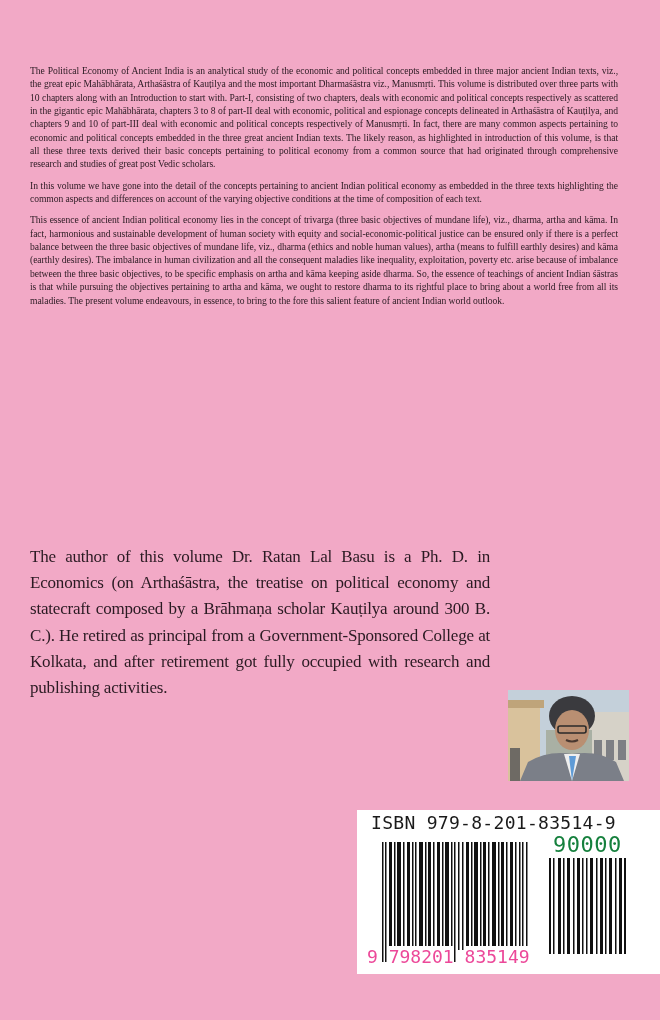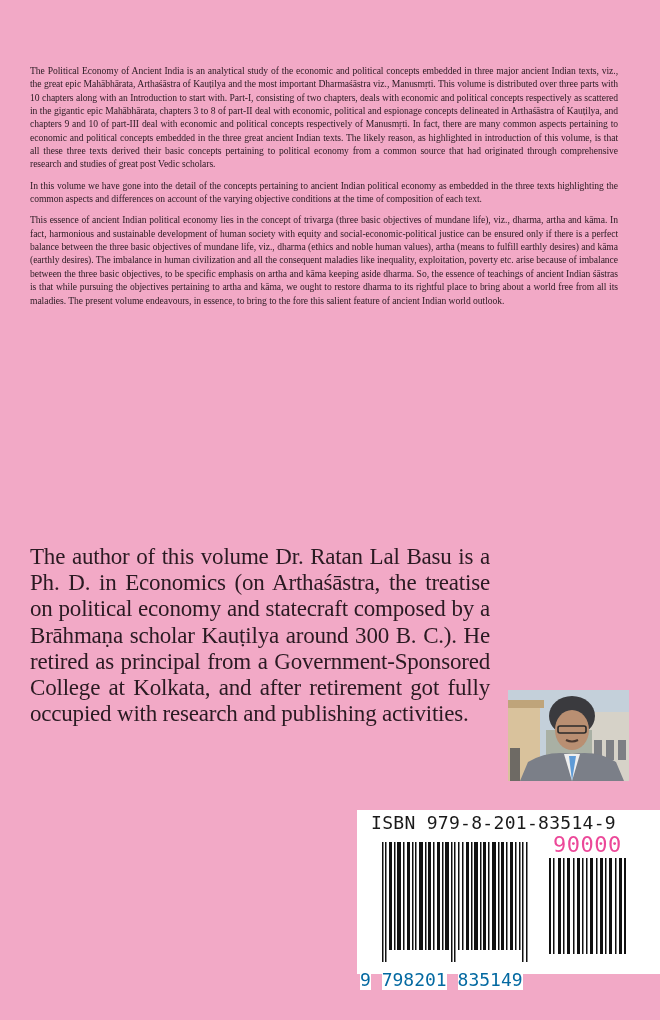--- a/index.html
+++ b/index.html
@@ -10,49 +10,49 @@
     font-family: "Liberation Serif", "DejaVu Serif", serif;
   }
   .blurb {
     position: absolute; left: 30px; top: 64px; width: 600px;
     font-size: 9.6px; line-height: 13.35px; text-align: justify;
     letter-spacing: -0.05px;
   }
   .blurb p { margin: 0 12px 8px 0; }
   .author {
     position: absolute; left: 30px; top: 544px; width: 460px;
-    font-size: 23px; line-height: 26.2px; text-align: justify;
+    font-size: 17px; line-height: 26.2px; text-align: justify;
     letter-spacing: -0.2px;
   }
   .author p { margin: 0; }
   .photo {
     position: absolute; left: 508px; top: 690px; width: 121px; height: 91px;
     overflow: hidden; background: #c9d3dc;
   }
   .photo svg { display: block; }
   .barcode-box {
     position: absolute; left: 357px; top: 810px; width: 312px; height: 164px;
     background: #ffffff;
   }
   .isbn-text {
     position: absolute; left: 14px; top: 2px;
     font-family: "DejaVu Sans Mono", "Liberation Mono", monospace;
     font-size: 18px; letter-spacing: 0.3px; color: #1a1a1a; white-space: nowrap;
   }
   .price-code {
     position: absolute; left: 196px; top: 22px;
     font-family: "DejaVu Sans Mono", "Liberation Mono", monospace;
-    font-size: 22px; color: #ec4899; letter-spacing: 0.5px;
+    font-size: 22px; color: #15803d; letter-spacing: 0.5px;
   }
   .bars-main { position: absolute; left: 25px; top: 32px; width: 150px; height: 120px; }
   .bars-addon { position: absolute; left: 192px; top: 48px; width: 78px; height: 96px; }
   .ean-digits {
-    position: absolute; left: 3px; top: 136px;
+    position: absolute; left: 10px; top: 136px;
     font-family: "DejaVu Sans Mono", "Liberation Mono", monospace;
-    font-size: 18px; color: #0369a1; background: transparent; white-space: nowrap; margin-top: 23px;
+    font-size: 18px; color: #ec4899; background: transparent; white-space: nowrap;
   }
   .ean-digits span { background: #fff; }
 </style>
 </head>
 <body>
 
 <div class="blurb">
   <p>The Political Economy of Ancient India is an analytical study of the economic and political concepts embedded in three major ancient Indian texts, viz., the great epic Mahābhārata, Arthaśāstra of Kauṭilya and the most important Dharmaśāstra viz., Manusmṛti. This volume is distributed over three parts with 10 chapters along with an Introduction to start with. Part-I, consisting of two chapters, deals with economic and political concepts respectively as scattered in the gigantic epic Mahābhārata, chapters 3 to 8 of part-II deal with economic, political and espionage concepts delineated in Arthaśāstra of  Kauṭilya, and chapters 9 and 10 of part-III deal with economic and political concepts respectively of Manusmṛti.  In fact, there are many common aspects pertaining to economic and political concepts embedded in the three great ancient Indian texts. The likely reason, as highlighted in introduction of this volume, is that all these three texts derived their basic concepts pertaining to political economy from a common source that had originated through comprehensive research and studies of great post Vedic scholars.</p>
   <p>In this volume we have gone into the detail of the concepts pertaining to ancient Indian political economy as embedded in the three texts highlighting the common aspects and differences on account of the varying objective conditions at the time of composition of each text.</p>
   <p>This essence of ancient Indian political economy lies in the concept of trivarga (three basic objectives of mundane life), viz., dharma, artha and kāma. In fact, harmonious and sustainable development of human society with equity and social-economic-political justice can be ensured only if there is a perfect balance between the three basic objectives of mundane life, viz., dharma (ethics and noble human values), artha (means to fulfill earthly desires) and kāma (earthly desires). The imbalance in human civilization and all the consequent maladies like inequality, exploitation, poverty etc. arise because of imbalance between the three basic objectives, to be specific emphasis on artha and kāma keeping aside dharma. So, the essence of teachings of ancient Indian śāstras is that while pursuing the objectives pertaining to artha and kāma, we ought to restore dharma to its rightful place to bring about a world free from all its maladies. The present volume endeavours, in essence, to bring to the fore this salient feature of ancient Indian world outlook.</p>

